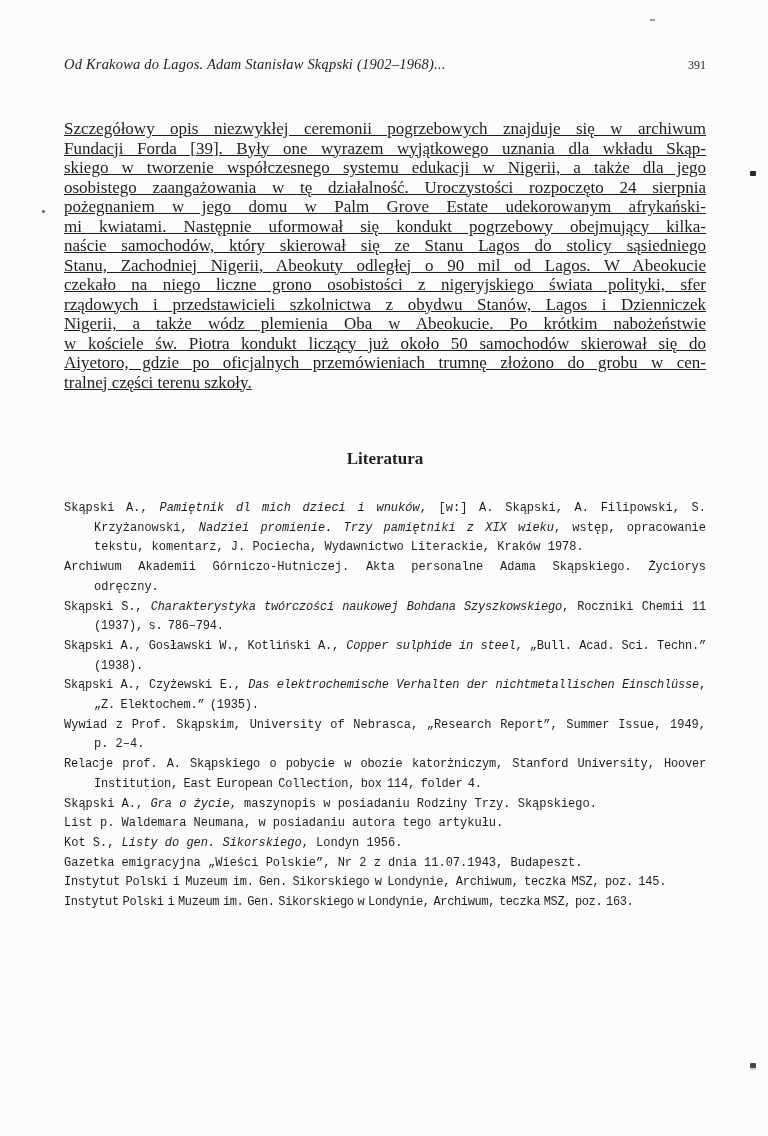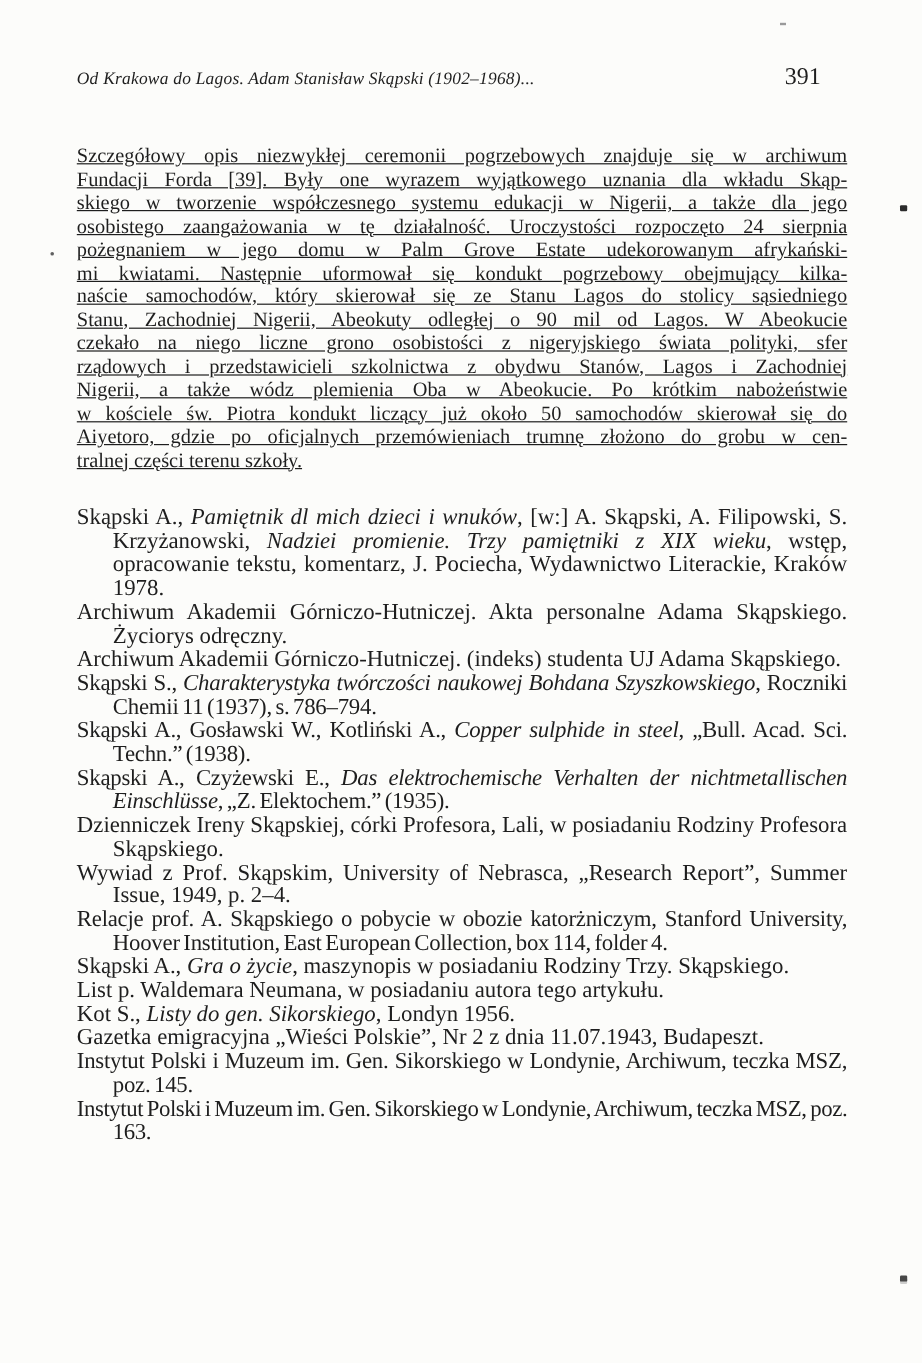--- a/index.html
+++ b/index.html
@@ -26,22 +26,21 @@
     align-items: baseline;
     line-height: 18px;
     gap: 21px;
   }
   .running-title {
     font-style: italic;
     font-size: 14.5px;
     letter-spacing: 0.2px;
   }
   .page-number {
-    font-size: 20px;
-    margin-right: 22px;
+    font-size: 12px;
   }
   
   .paragraph {
     margin-top: 45px;
   }
   .paragraph .tline {
     font-size: 17px;
     line-height: 19.5px;
     text-align: justify;
     text-align-last: justify;
@@ -58,25 +57,26 @@
     font-size: 17px;
     font-weight: bold;
     line-height: 22px;
   }
   
   .bibliography {
     margin-top: 29px;
   }
   .bibliography .bib-entry {
     margin: 0;
-    font-size: 19px;
+    font-size: 12px;
     line-height: 19.7px;
     text-align: justify;
     padding-left: 30px;
     text-indent: -30px;
+    font-family: Liberation Mono, monospace;
   }
   .bibliography .bib-entry.tight {
     letter-spacing: -0.2px;
     word-spacing: -1.6px;
   }
   .bibliography .bib-entry.condensed {
     letter-spacing: -0.35px;
     word-spacing: -3.1px;
   }
   
@@ -102,36 +102,35 @@
   <div class="paragraph">
       <div class="tline">Szczegółowy opis niezwykłej ceremonii pogrzebowych znajduje się w archiwum</div>
       <div class="tline">Fundacji Forda [39]. Były one wyrazem wyjątkowego uznania dla wkładu Skąp-</div>
       <div class="tline">skiego w tworzenie współczesnego systemu edukacji w Nigerii, a także dla jego</div>
       <div class="tline">osobistego zaangażowania w tę działalność. Uroczystości rozpoczęto 24 sierpnia</div>
       <div class="tline">pożegnaniem w jego domu w Palm Grove Estate udekorowanym afrykański-</div>
       <div class="tline">mi kwiatami. Następnie uformował się kondukt pogrzebowy obejmujący kilka-</div>
       <div class="tline">naście samochodów, który skierował się ze Stanu Lagos do stolicy sąsiedniego</div>
       <div class="tline">Stanu, Zachodniej Nigerii, Abeokuty odległej o 90 mil od Lagos. W Abeokucie</div>
       <div class="tline">czekało na niego liczne grono osobistości z nigeryjskiego świata polityki, sfer</div>
-      <div class="tline">rządowych i przedstawicieli szkolnictwa z obydwu Stanów, Lagos i Zachodniej</div>
+      <div class="tline">rządowych i przedstawicieli szkolnictwa z obydwu Stanów, Lagos i Dzienniczek</div>
       <div class="tline">Nigerii, a także wódz plemienia Oba w Abeokucie. Po krótkim nabożeństwie</div>
       <div class="tline">w kościele św. Piotra kondukt liczący już około 50 samochodów skierował się do</div>
       <div class="tline">Aiyetoro, gdzie po oficjalnych przemówieniach trumnę złożono do grobu w cen-</div>
       <div class="tline last">tralnej części terenu szkoły.</div>
     </div>
 
+  <h2 class="section-heading">Literatura</h2>
 
   <div class="bibliography">
       <p class="bib-entry"><span>Skąpski A., </span><i>Pamiętnik dl mich dzieci i wnuków</i><span>, [w:] A. Skąpski, A. Filipowski, S. Krzyżanowski, </span><i>Nadziei promienie. Trzy pamiętniki z XIX wieku</i><span>, wstęp, opracowanie tekstu, komentarz, J. Pociecha, Wydawnictwo Literackie, Kraków 1978.</span></p>
       <p class="bib-entry"><span>Archiwum Akademii Górniczo-Hutniczej. Akta personalne Adama Skąpskiego. Życiorys odręczny.</span></p>
-      <p class="bib-entry"><span>Archiwum Akademii Górniczo-Hutniczej. (indeks) studenta UJ Adama Skąpskiego.</span></p>
       <p class="bib-entry tight"><span>Skąpski S., </span><i>Charakterystyka twórczości naukowej Bohdana Szyszkowskiego</i><span>, Roczniki Chemii 11 (1937), s. 786–794.</span></p>
       <p class="bib-entry tight"><span>Skąpski A., Gosławski W., Kotliński A., </span><i>Copper sulphide in steel</i><span>, „Bull. Acad. Sci. Techn.” (1938).</span></p>
       <p class="bib-entry tight"><span>Skąpski A., Czyżewski E., </span><i>Das elektrochemische Verhalten der nichtmetallischen Einschlüsse</i><span>, „Z. Elektochem.” (1935).</span></p>
-      <p class="bib-entry"><span>Dzienniczek Ireny Skąpskiej, córki Profesora, Lali, w posiadaniu Rodziny Profesora Skąpskiego.</span></p>
       <p class="bib-entry"><span>Wywiad z Prof. Skąpskim, University of Nebrasca, „Research Report”, Summer Issue, 1949, p. 2–4.</span></p>
       <p class="bib-entry tight"><span>Relacje prof. A. Skąpskiego o pobycie w obozie katorżniczym, Stanford University, Hoover Institution, East European Collection, box 114, folder 4.</span></p>
       <p class="bib-entry"><span>Skąpski A., </span><i>Gra o życie</i><span>, maszynopis w posiadaniu Rodziny Trzy. Skąpskiego.</span></p>
       <p class="bib-entry"><span>List p. Waldemara Neumana, w posiadaniu autora tego artykułu.</span></p>
       <p class="bib-entry"><span>Kot S., </span><i>Listy do gen. Sikorskiego</i><span>, Londyn 1956.</span></p>
       <p class="bib-entry"><span>Gazetka emigracyjna „Wieści Polskie”, Nr 2 z dnia 11.07.1943, Budapeszt.</span></p>
       <p class="bib-entry tight"><span>Instytut Polski i Muzeum im. Gen. Sikorskiego w Londynie, Archiwum, teczka MSZ, poz. 145.</span></p>
       <p class="bib-entry condensed"><span>Instytut Polski i Muzeum im. Gen. Sikorskiego w Londynie, Archiwum, teczka MSZ, poz. 163.</span></p>
     </div>
 

